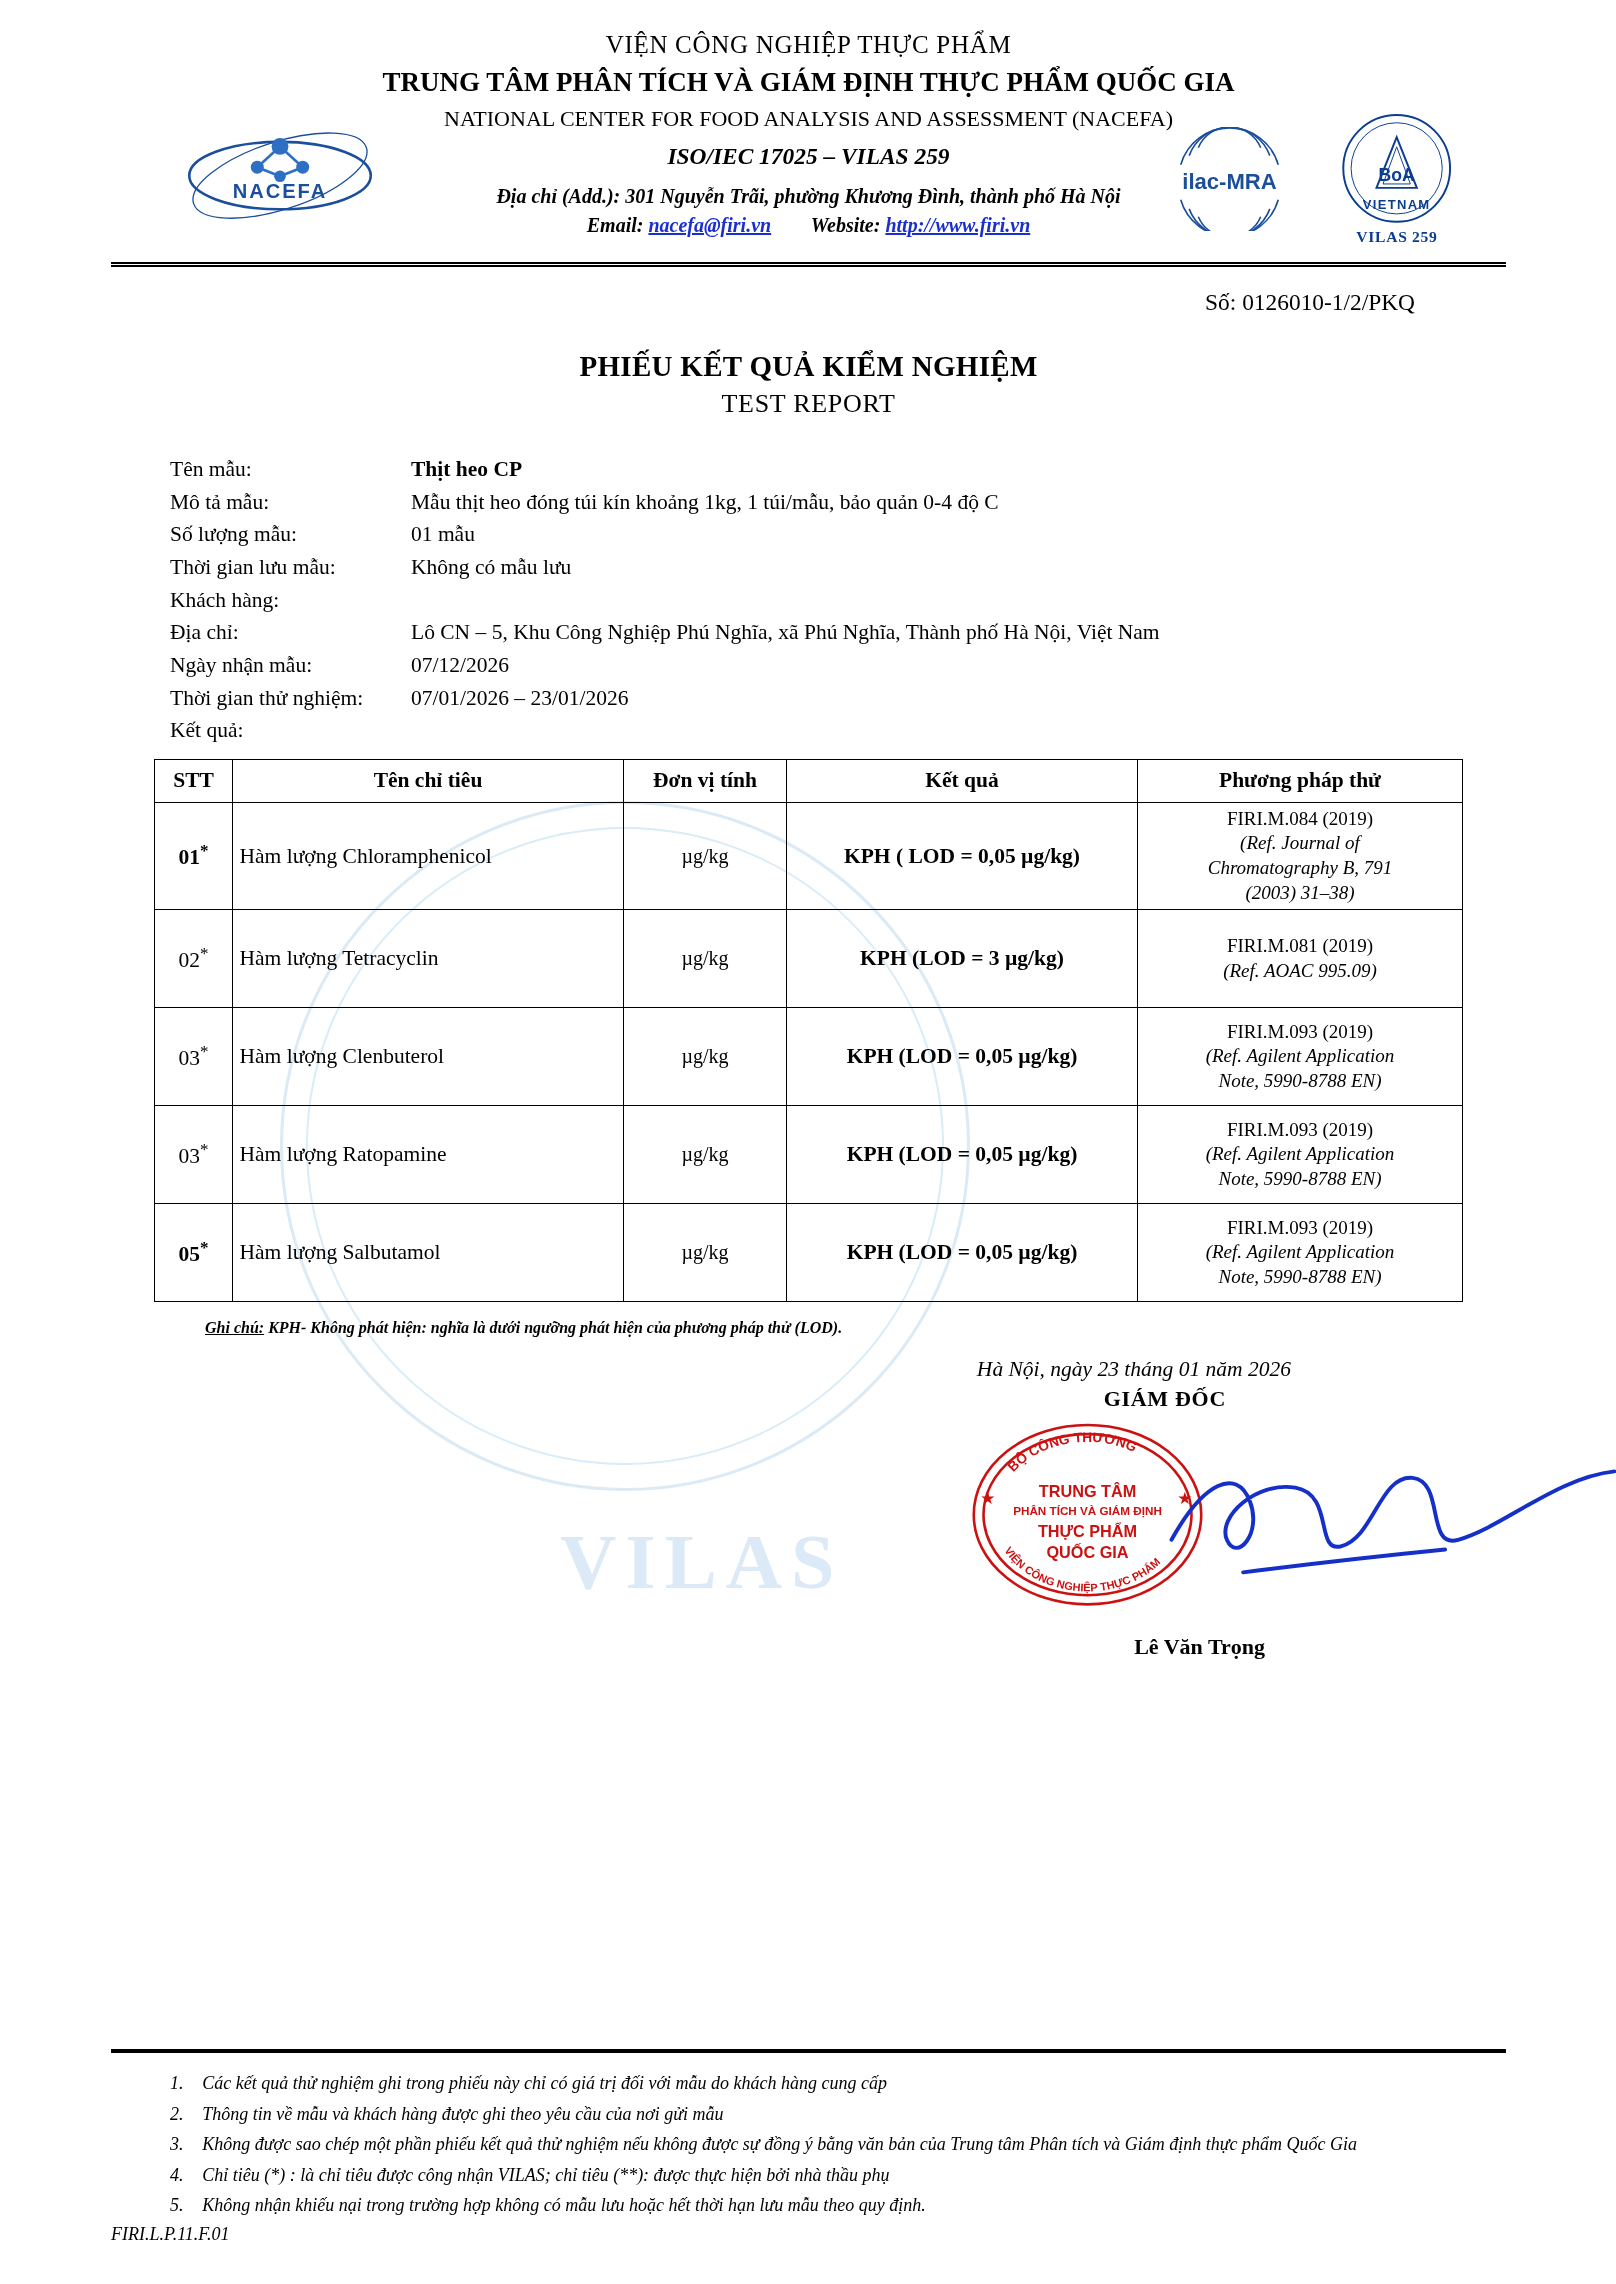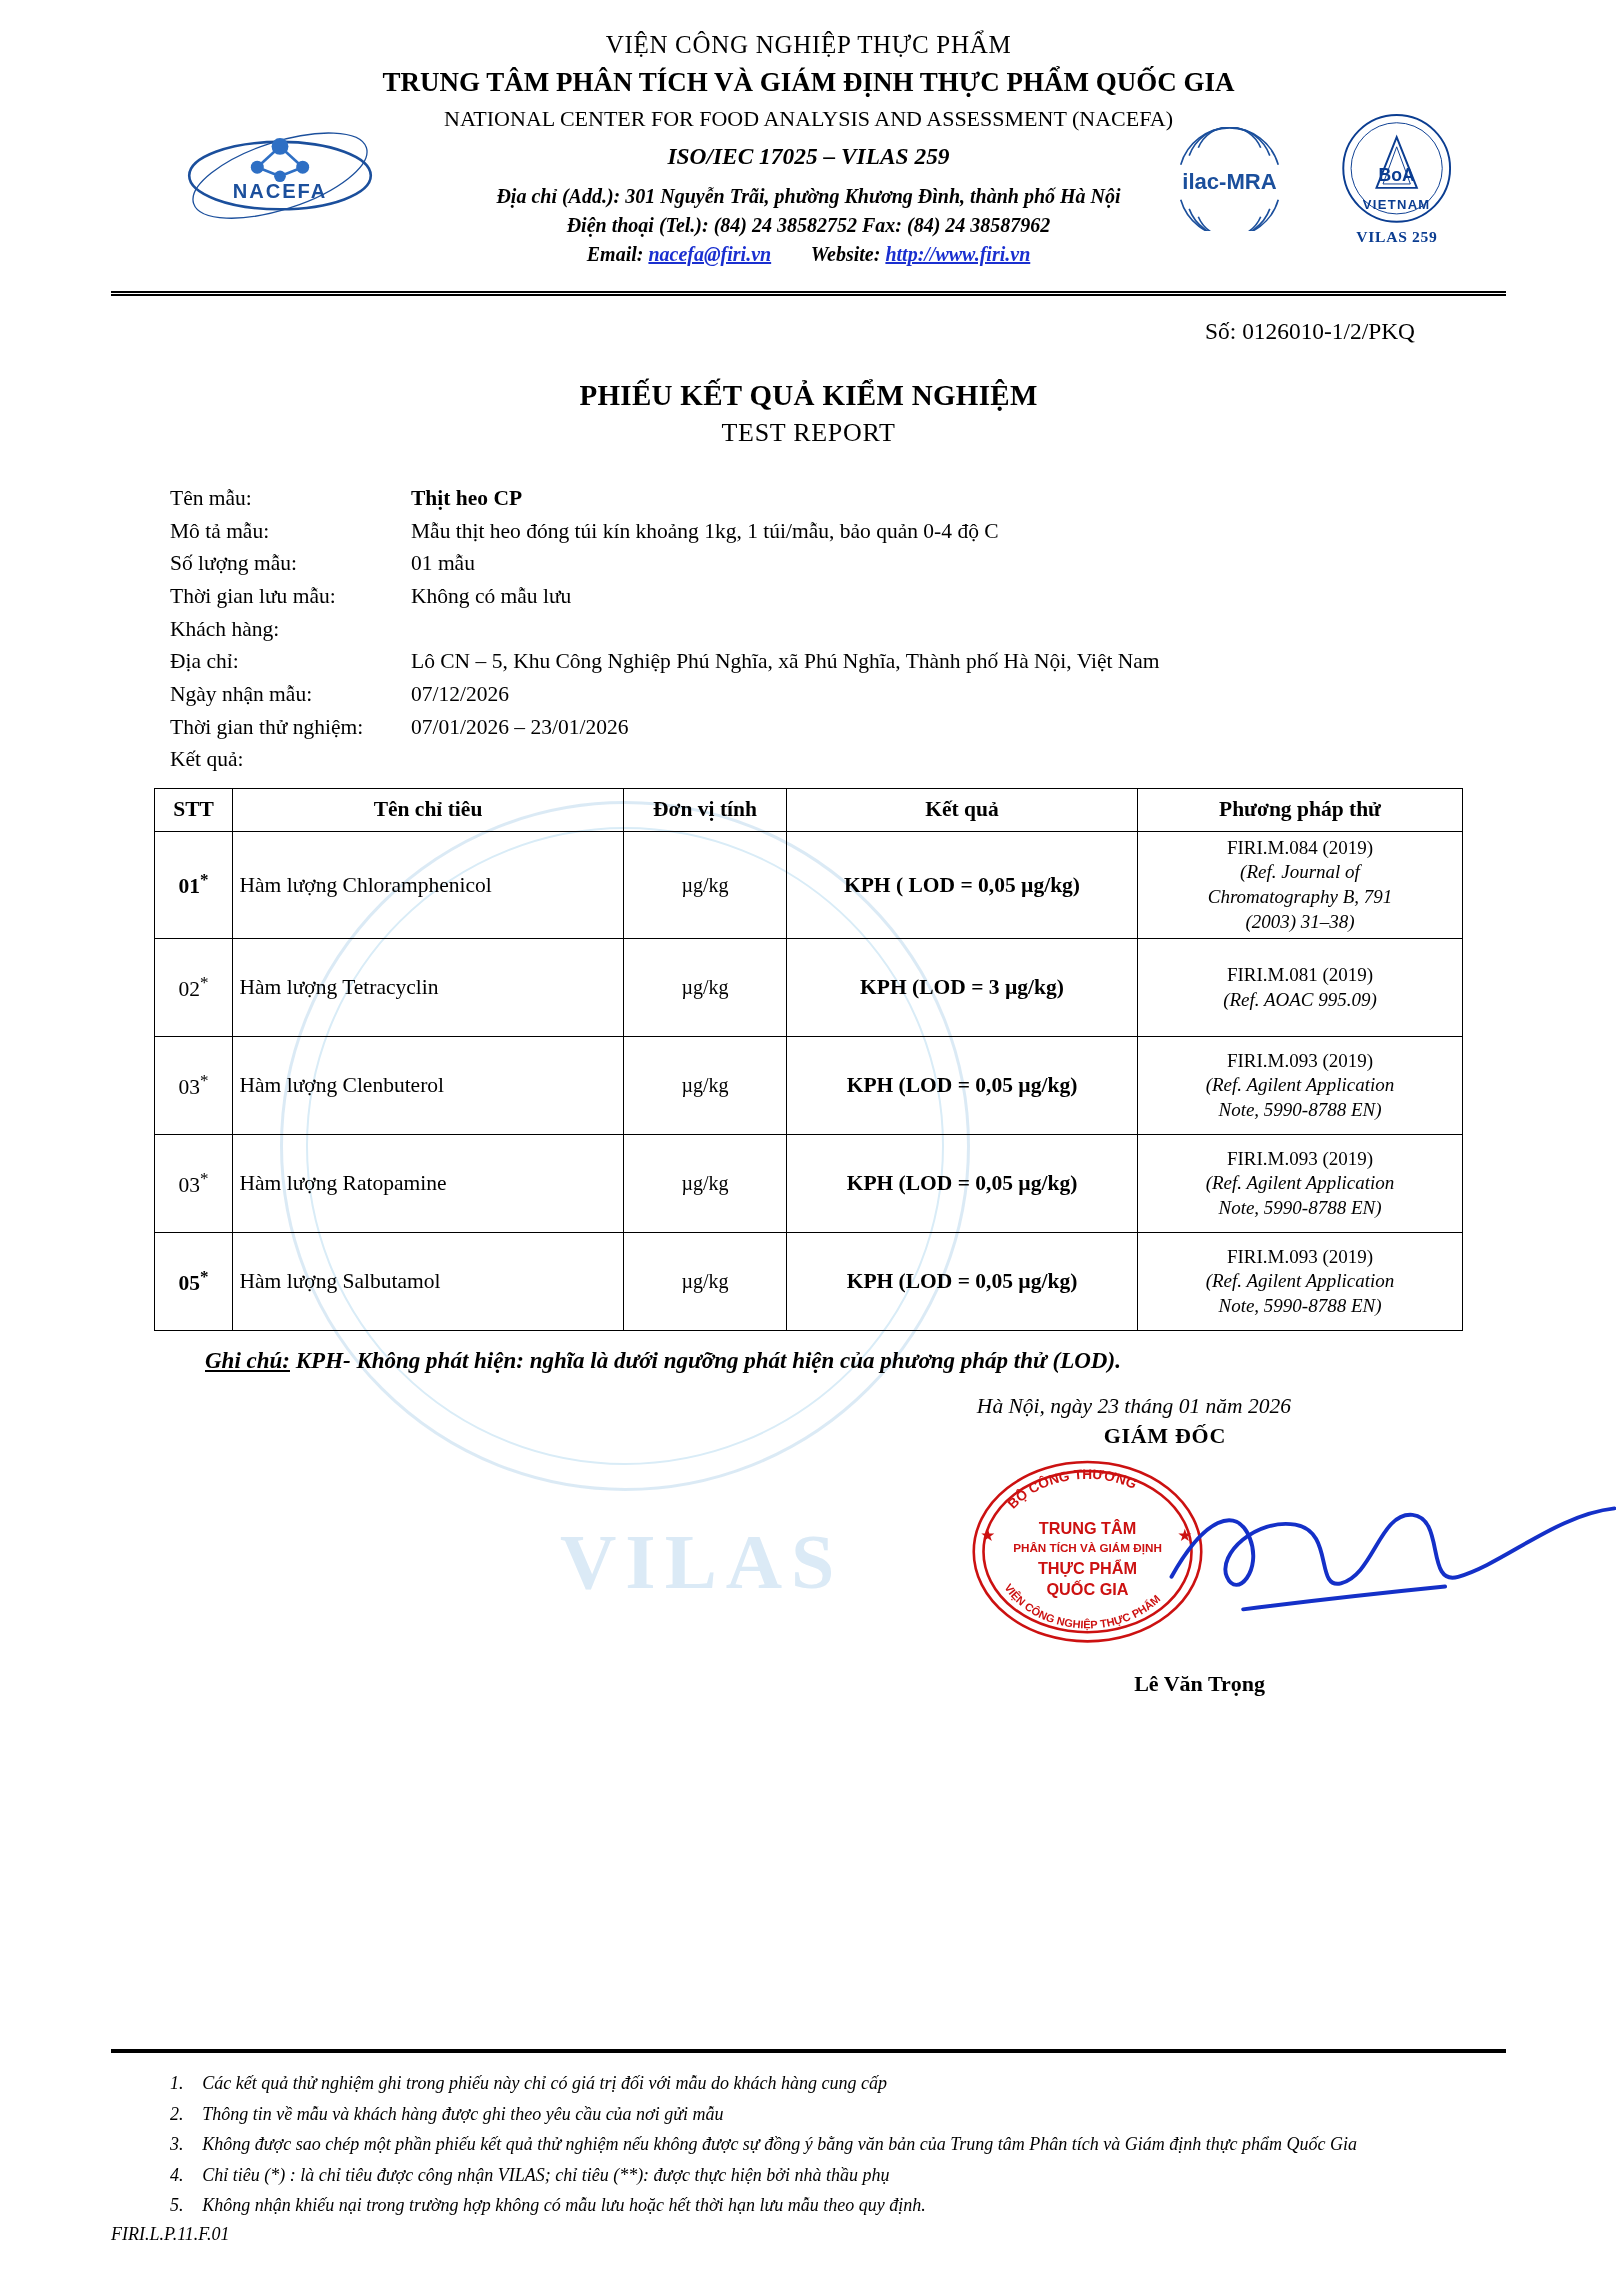--- a/index.html
+++ b/index.html
@@ -162,21 +162,21 @@
   td.c-name { font-size: 21.5px; padding-left: 18px; }
   td.c-unit { text-align: center; font-size: 20px; }
   td.c-result { text-align: center; font-size: 21.5px; font-weight: bold; }
   td.c-method { text-align: center; font-size: 19px; line-height: 1.3; }
   td.c-method .ital { font-style: italic; }
 
   
   .note {
     margin-top: 17px;
     padding-left: 94px;
-    font-size: 23px;
+    font-size: 16px;
     font-style: italic;
     font-weight: bold;
   }
   .note .ghichu { text-decoration: underline; }
 
   
   .sig-wrap {
     margin-top: 19.5px;
     position: relative;
     height: 351px;
@@ -298,21 +298,20 @@
 
   <div class="content">
 
     <div class="header">
       <div class="hdr-line1">VIỆN CÔNG NGHIỆP THỰC PHẨM</div>
       <div class="hdr-line2">TRUNG TÂM PHÂN TÍCH VÀ GIÁM ĐỊNH THỰC PHẨM QUỐC GIA</div>
       <div class="hdr-line3">NATIONAL CENTER FOR FOOD ANALYSIS AND ASSESSMENT (NACEFA)</div>
       <div class="hdr-line4">ISO/IEC 17025 – VILAS 259</div>
       <div class="hdr-addr">
         <div>Địa chỉ (Add.): 301 Nguyễn Trãi, phường Khương Đình, thành phố Hà Nội</div>
-        <div>Điện thoại (Tel.): (84) 24 38582752  Fax: (84) 24 38587962</div>
         <div>
           <span>Email:</span>
           <span class="link">nacefa@firi.vn</span>
           &nbsp;&nbsp;&nbsp;&nbsp;&nbsp;&nbsp;
           <span>Website:</span>
           <span class="link">http://www.firi.vn</span>
         </div>
       </div>
 
       <div class="logo-nacefa">

